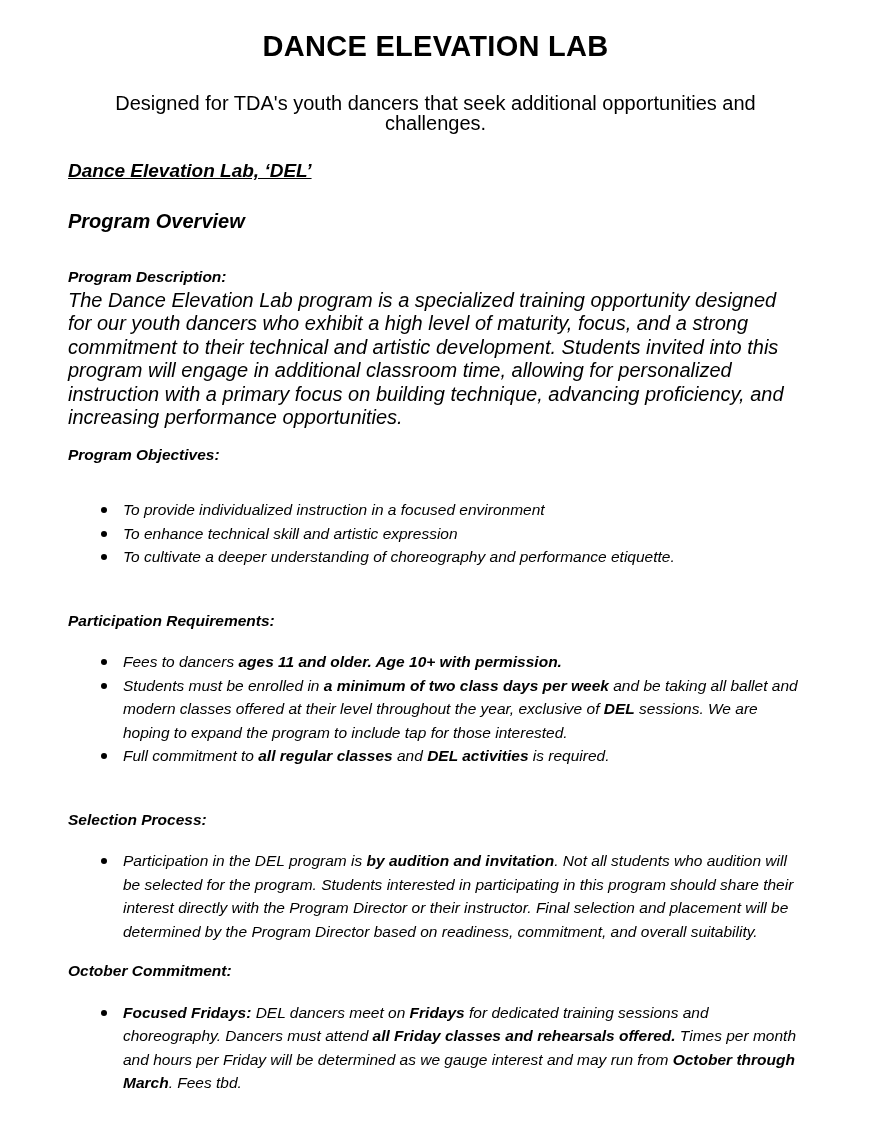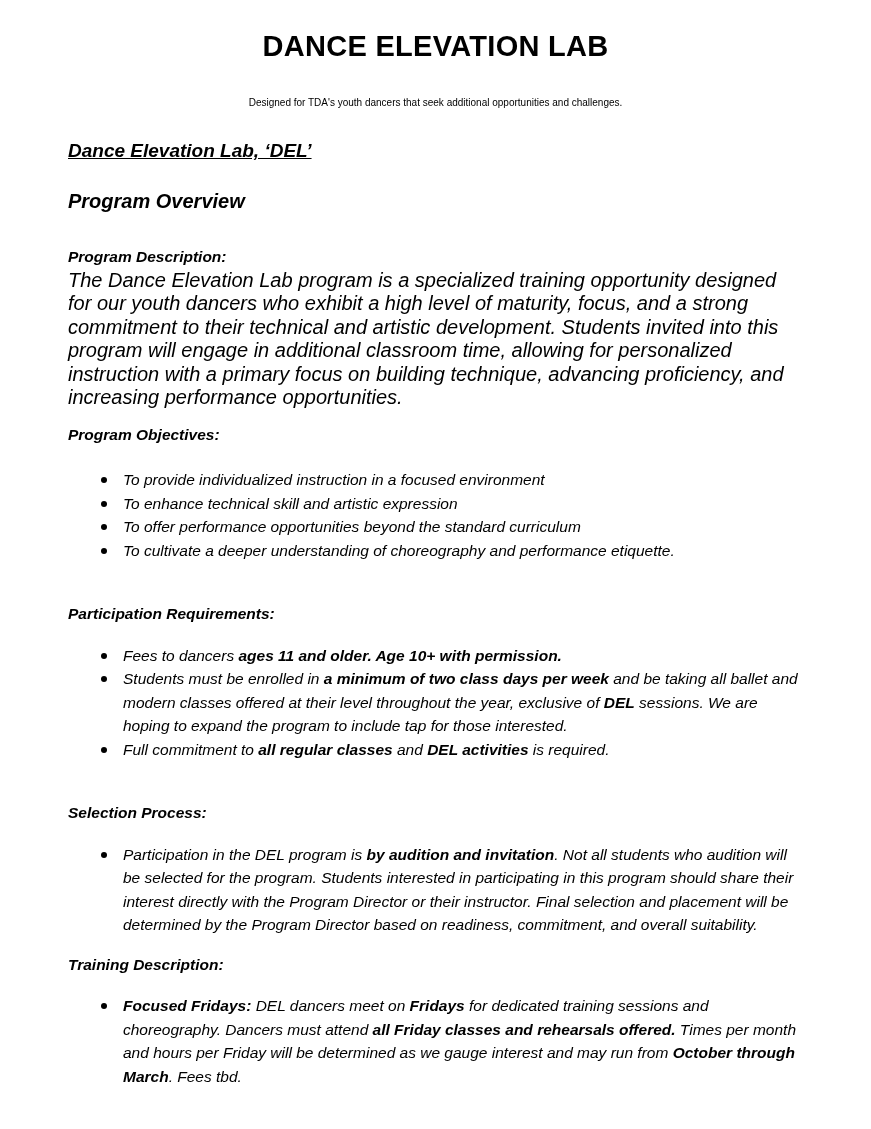--- a/index.html
+++ b/index.html
@@ -21,21 +21,21 @@
   .doc-title {
     margin: 30px 0 0 0;
     font-size: 29px;
     line-height: 33px;
     font-weight: bold;
     text-align: center;
     letter-spacing: 0.3px;
   }
   .subtitle {
     margin: 30px 0 0 0;
-    font-size: 10px;
+    font-size: 20px;
     line-height: 20px;
     text-align: center;
   }
   .h-del {
     margin: 26px 0 0 0;
     font-size: 19px;
     line-height: 23px;
     font-weight: bold;
     font-style: italic;
     text-decoration: underline;
@@ -63,21 +63,21 @@
   .sec-desc         { margin-top: 32px; }
   .sec-objectives   { margin-top: 13px; }
   .sec-participation{ margin-top: 40px; }
   .sec-selection    { margin-top: 40px; }
   .sec-training     { margin-top: 16px; }
   ul.bullets {
     list-style: none;
     margin: 18px 0 0 0;
     padding: 0;
   }
-  .sec-objectives ul.bullets { margin-top: 22px; }
+  .sec-objectives ul.bullets { margin-top: 32px; }
   li.bullet-item {
     position: relative;
     padding-left: 55px;
     font-size: 15.5px;
     line-height: 23.5px;
     font-style: italic;
   }
   li.bullet-item::before {
     content: "";
     position: absolute;
@@ -106,21 +106,20 @@
   <section class="sec-desc">
     <h3 class="sec-heading">Program Description:</h3>
     <p class="body-text">The Dance Elevation Lab program is a specialized training opportunity designed for our youth dancers who exhibit a high level of maturity, focus, and a strong commitment to their technical and artistic development. Students invited into this program will engage in additional classroom time, allowing for personalized instruction with a primary focus on building technique, advancing proficiency, and increasing performance opportunities.</p>
   </section>
 
   <section class="sec-objectives">
     <h3 class="sec-heading">Program Objectives:</h3>
     <ul class="bullets">
       <li class="bullet-item"><span>To provide individualized instruction in a focused environment</span></li>
       <li class="bullet-item"><span>To enhance technical skill and artistic expression</span></li>
-      <li class="bullet-item"><span>To offer performance opportunities beyond the standard curriculum</span></li>
       <li class="bullet-item"><span>To cultivate a deeper understanding of choreography and performance etiquette.</span></li>
     </ul>
   </section>
 
   <section class="sec-participation">
     <h3 class="sec-heading">Participation Requirements:</h3>
     <ul class="bullets">
       <li class="bullet-item"><span>Fees to dancers </span><span class="b">ages 11 and older. Age 10+ with permission.</span></li>
       <li class="bullet-item"><span>Students must be enrolled in </span><span class="b">a minimum of two class days per week</span><span> and be taking all ballet and modern classes offered at their level throughout the year, exclusive of </span><span class="b">DEL</span><span> sessions. We are hoping to expand the program to include tap for those interested.</span></li>
       <li class="bullet-item"><span>Full commitment to </span><span class="b">all regular classes</span><span> and </span><span class="b">DEL activities</span><span> is required.</span></li>
@@ -128,19 +127,19 @@
   </section>
 
   <section class="sec-selection">
     <h3 class="sec-heading">Selection Process:</h3>
     <ul class="bullets">
       <li class="bullet-item"><span>Participation in the DEL program is </span><span class="b">by audition and invitation</span><span>. Not all students who audition will be selected for the program. Students interested in participating in this program should share their interest directly with the Program Director or their instructor. Final selection and placement will be determined by the Program Director based on readiness, commitment, and overall suitability.</span></li>
     </ul>
   </section>
 
   <section class="sec-training">
-    <h3 class="sec-heading">Training Description:</h3>
+    <h3 class="sec-heading">October Commitment:</h3>
     <ul class="bullets">
       <li class="bullet-item"><span class="b">Focused Fridays:</span><span> DEL dancers meet on </span><span class="b">Fridays</span><span> for dedicated training sessions and choreography. Dancers must attend </span><span class="b">all Friday classes and rehearsals offered.</span><span> Times per month and hours per Friday will be determined as we gauge interest and may run from </span><span class="b">October through March</span><span>. Fees tbd.</span></li>
     </ul>
   </section>
 
 </div>
 
 </body></html>

